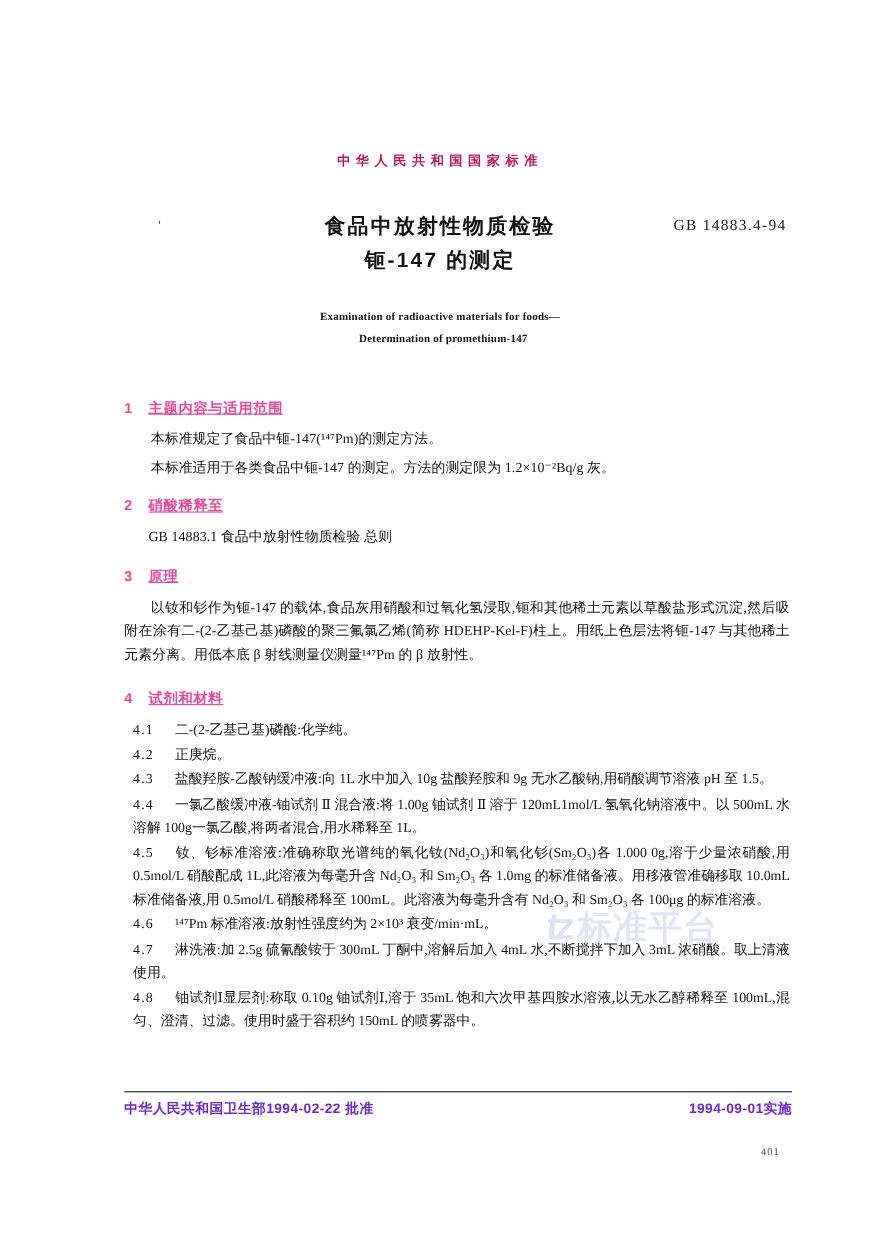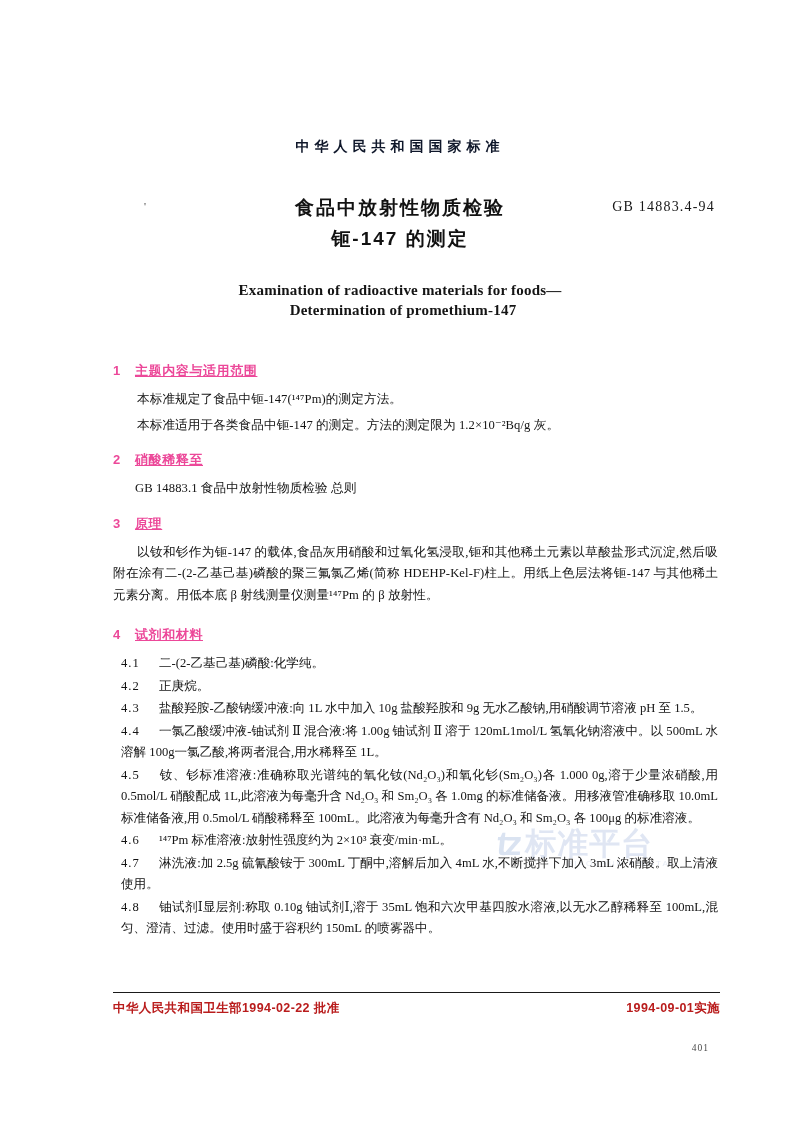--- a/index.html
+++ b/index.html
@@ -70,23 +70,23 @@
   .doc-header {
     position: absolute;
     left: 0;
     right: 0;
     top: 138px;
     text-align: center;
   }
   .national-standard {
     font-family: "Liberation Sans", "DejaVu Sans", sans-serif;
     font-weight: bold;
-    font-size: 14px;
+    font-size: 12px;
     letter-spacing: 5px;
-    color: #0f172a;
+    color: #be185d;
   }
   .title-row {
     position: relative;
     margin-top: 36px;
   }
   .main-title {
     font-family: "Liberation Sans", "DejaVu Sans", sans-serif;
     font-weight: bold;
     font-size: 19px;
     letter-spacing: 2px;
@@ -107,21 +107,21 @@
     position: absolute;
     left: 144px;
     top: 8px;
     font-size: 11px;
     color: #333;
   }
   .eng-title {
     margin-top: 26px;
     font-family: "Liberation Serif", "DejaVu Serif", serif;
     font-weight: bold;
-    font-size: 15px;
+    font-size: 10px;
     line-height: 20px;
     color: #141414;
     letter-spacing: 0.2px;
   }
   .eng-title .l2 { padding-left: 6px; }
 
   
   .body-area {
     position: absolute;
     left: 113px;
@@ -185,21 +185,21 @@
     position: absolute;
     left: 113px;
     top: 1000px;
     width: 607px;
     display: flex;
     justify-content: space-between;
     align-items: baseline;
     font-family: "Liberation Sans", "DejaVu Sans", sans-serif;
     font-size: 12.5px;
     font-weight: bold;
-    color: #b91c1c;
+    color: #6d28d9;
     letter-spacing: 0.4px;
   }
   .page-num {
     position: absolute;
     right: 91px;
     top: 1043px;
     font-family: "Liberation Serif", serif;
     font-size: 9.5px;
     color: #4a4a4a;
     letter-spacing: 1px;

